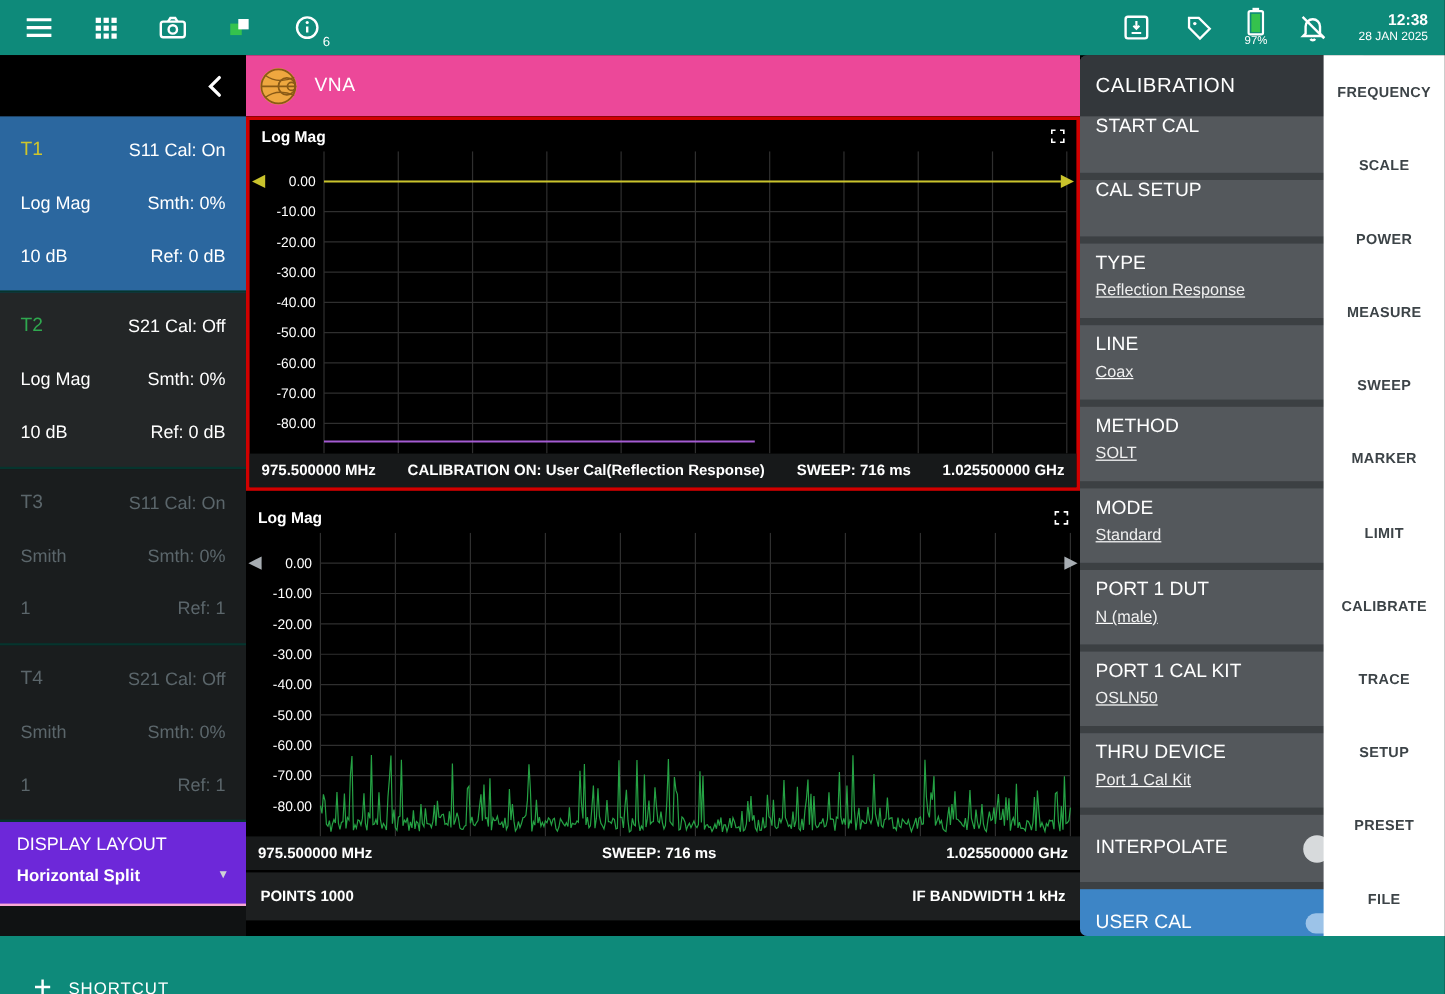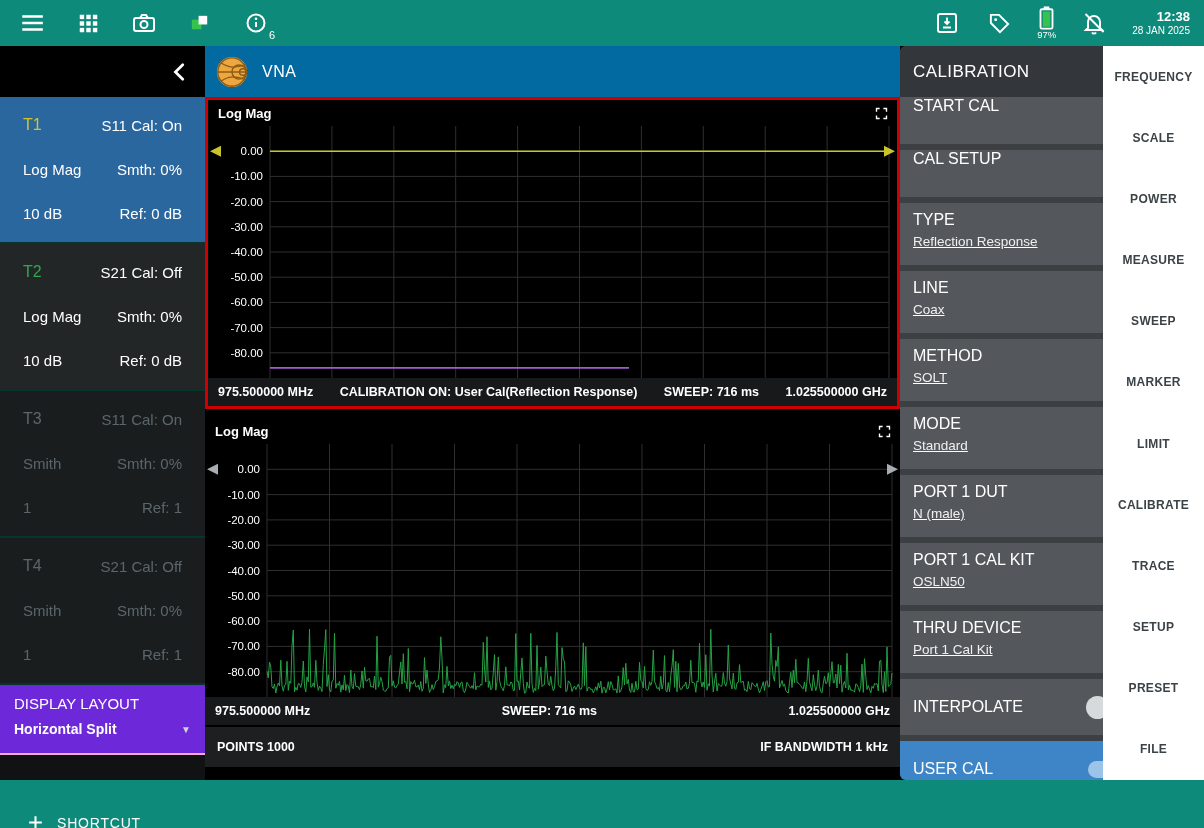--- a/index.html
+++ b/index.html
@@ -25,41 +25,41 @@
                background:#0e8a7a; display:flex; align-items:flex-end; padding-left:26px; }
   .shortcut { display:flex; align-items:center; gap:12px; color:#fff; cursor:pointer; }
   .shortcut span { font-size:14px; letter-spacing:0.8px; }
 
   
   .sidebar { position:absolute; left:0; top:46px; width:205px; height:734px;
              background:#121415; display:flex; flex-direction:column; }
   .sb-header { height:51px; background:#000; display:flex; align-items:center;
                justify-content:flex-end; padding-right:14px; flex:0 0 51px; cursor:pointer; }
   .trace-panel { height:147px; flex:0 0 147px; border-bottom:2px solid #06352e;
-                 display:flex; flex-direction:column; padding:6px 9px; color:#fff; }
+                 display:flex; flex-direction:column; padding:6px 3px; color:#fff; }
   .tp-row { flex:1; display:flex; justify-content:space-between; align-items:center;
             padding:0 14px; font-size:15px; }
   .tp-id { font-size:16px; }
   .trace-panel.active { background:#2b679f; }
   .trace-panel.enabled { background:#232627; }
   .trace-panel.disabled { background:#1a1d1e; color:#5b666b; }
   .id-t1 { color:#cfc52b; }
   .id-t2 { color:#2fa84f; }
   .trace-panel.disabled .tp-id { color:#5b666b; }
   .display-layout { background:#6d28d9; padding:10px 14px 8px 14px; color:#fff;
                     flex:0 0 70px; border-bottom:2px solid #f9a8d4; cursor:pointer; }
   .dl-title { font-size:15px; margin-bottom:9px; }
   .dl-row { display:flex; justify-content:space-between; align-items:center; font-size:14px;font-weight:bold; }
   .dl-caret { font-size:10px; color:#cfd3d5; }
   .cutoff-strip { flex:1; background:#101213; }
 
   
   .main { position:absolute; left:205px; top:46px; width:695px; height:734px;
           background:#000; display:flex; flex-direction:column; }
-  .vna-header { flex:0 0 51px; background:#0369a1; display:flex; align-items:center;
+  .vna-header { flex:0 0 51px; background:#ec4899; display:flex; align-items:center;
                 gap:13px; padding-left:10px; }
   .vna-title { color:#fff; font-size:16px; letter-spacing:0.5px; }
   .chart { background:#000; position:relative; }
   .chart1 { flex:0 0 312px; border:3px solid #d10000; }
   .chart2 { flex:0 0 307px; margin-top:9px; }
   .chart-titlebar { height:26px; display:flex; justify-content:space-between;
                     align-items:center; padding:0 8px 0 10px; }
   .chart-titlebar .fmt { color:#fff; font-size:13px; font-weight:700; }
   .expand-btn { cursor:pointer; display:flex; align-items:center; }
   .chart1 .plot { height:252px; }

